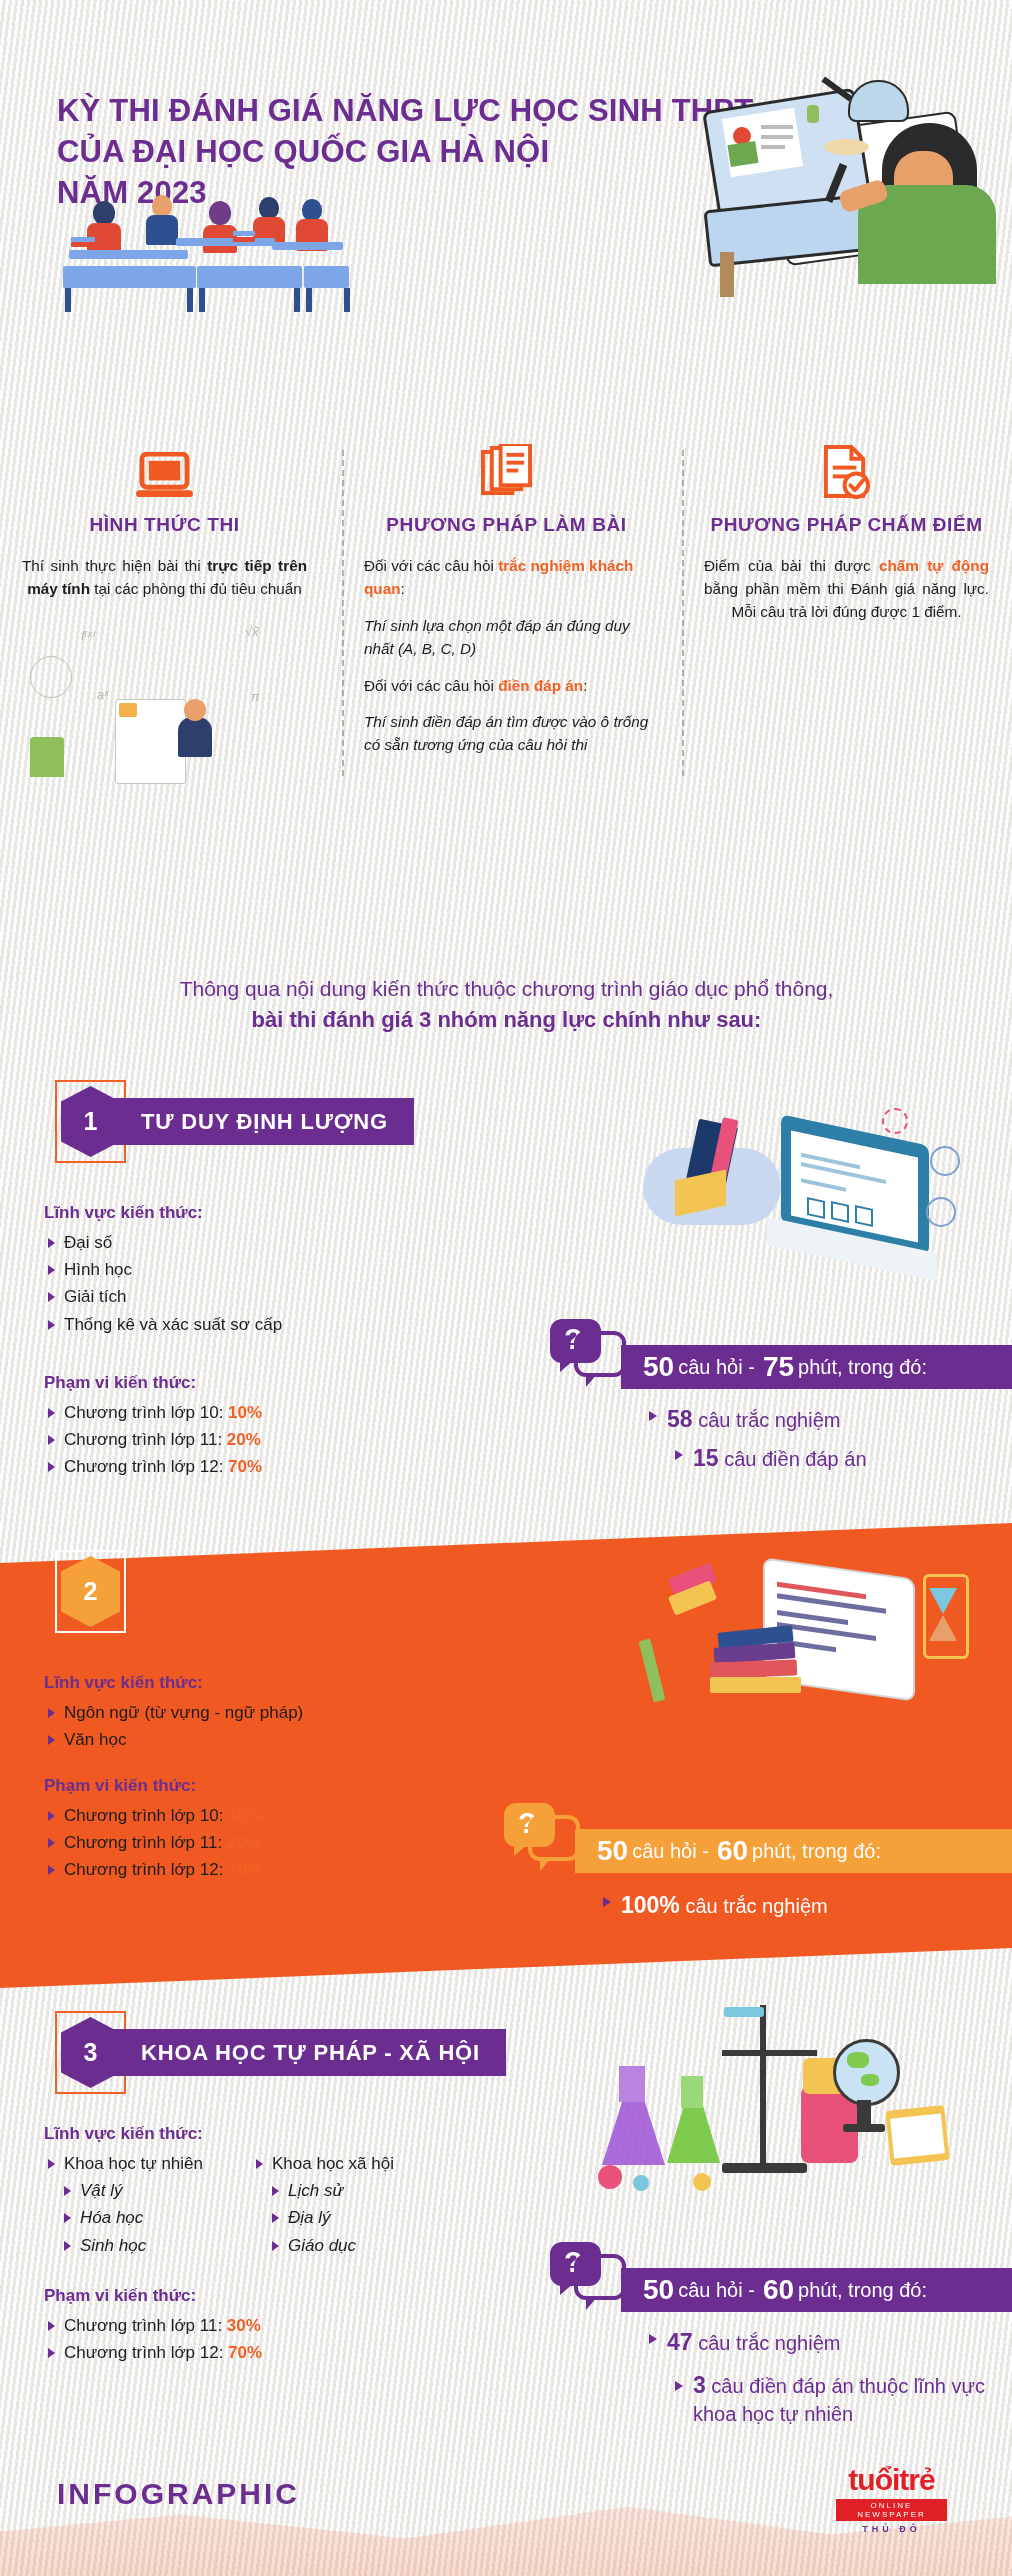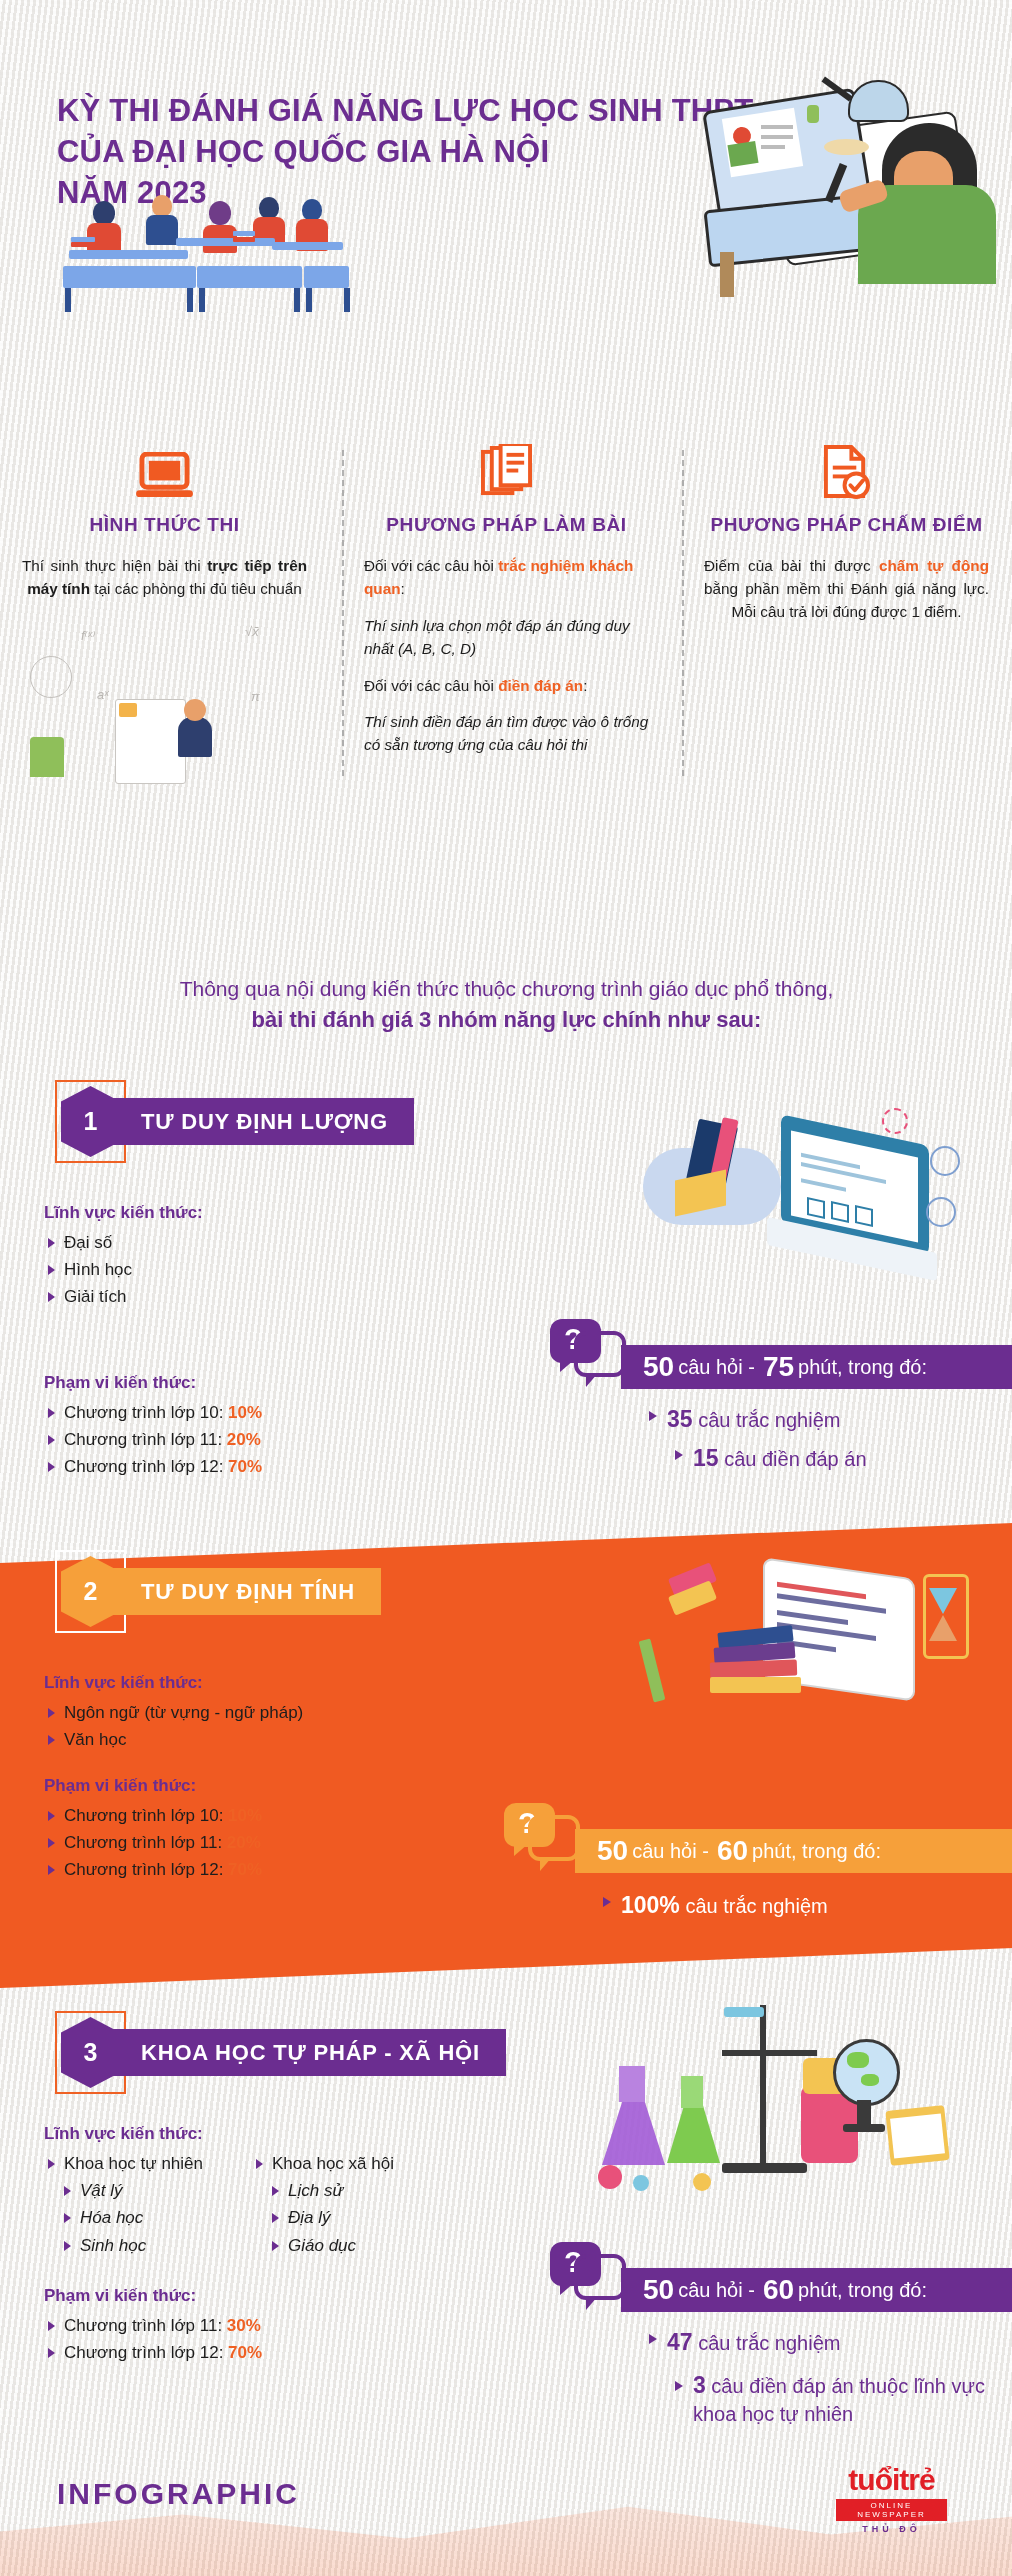--- a/index.html
+++ b/index.html
@@ -275,20 +275,21 @@
       <div class="hex">1</div>
     </div>
     <div class="sec-title" style="left:107px;top:12px;">TƯ DUY ĐỊNH LƯỢNG</div>
 
     <div class="abs" style="left:44px;top:117px;width:396px;">
       <div class="sub-head">Lĩnh vực kiến thức:</div>
       <ul class="klist">
         <li>Đại số</li>
         <li>Hình học</li>
         <li>Giải tích</li>
+        <li>Thống kê và xác suất sơ cấp</li>
       </ul>
     </div>
 
     <div class="abs" style="left:44px;top:287px;width:396px;">
       <div class="sub-head">Phạm vi kiến thức:</div>
       <ul class="klist">
         <li><span>Chương trình lớp 10:</span> <span class="pct">10%</span></li>
         <li><span>Chương trình lớp 11:</span> <span class="pct">20%</span></li>
         <li><span>Chương trình lớp 12:</span> <span class="pct">70%</span></li>
       </ul>
@@ -319,35 +320,34 @@
           <div class="q">?</div>
           <div class="b2"></div>
       </div>
       <div class="statbar" style="left:71px;top:26px;width:368px;">
         <span class="big">50</span>
         <span>câu hỏi -</span>
         <span class="big2">75</span>
         <span>phút, trong đó:</span>
       </div>
       <ul class="statlist" style="left:95px;top:81px;">
-        <li><span class="n">35</span> <span>câu trắc nghiệm</span></li>
+        <li><span class="n">58</span> <span>câu trắc nghiệm</span></li>
         <li style="margin-left:26px;"><span class="n">15</span> <span>câu điền đáp án</span></li>
       </ul>
     </div>
   </div>
 
   <div class="abs band-orange" style="top:1523px;height:465px;
        clip-path:polygon(0 40px,1013px 0,1013px 425px,0 465px);"></div>
 
   <div class="sec" style="top:1556px;height:435px;">
     <div class="numbox orange" style="left:61px;top:0;">
       <div class="frame"></div>
       <div class="hex">2</div>
     </div>
-    <div class="sec-title orange" style="left:107px;top:12px;">TƯ DUY ĐỊNH TÍNH</div>
 
     <div class="abs" style="left:44px;top:117px;width:396px;">
       <div class="sub-head">Lĩnh vực kiến thức:</div>
       <ul class="klist">
         <li>Ngôn ngữ (từ vựng - ngữ pháp)</li>
         <li>Văn học</li>
       </ul>
     </div>
 
     <div class="abs" style="left:44px;top:220px;width:396px;">

